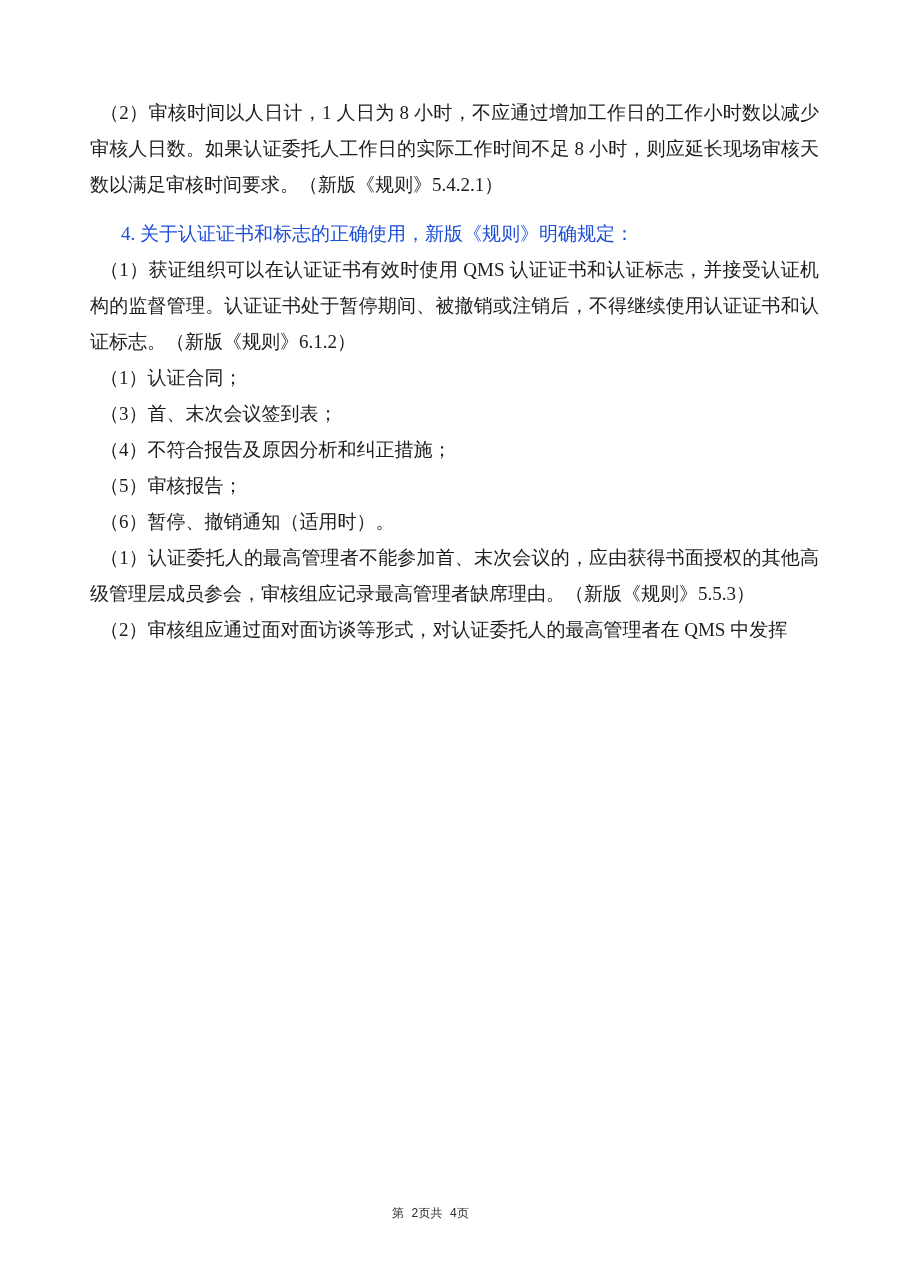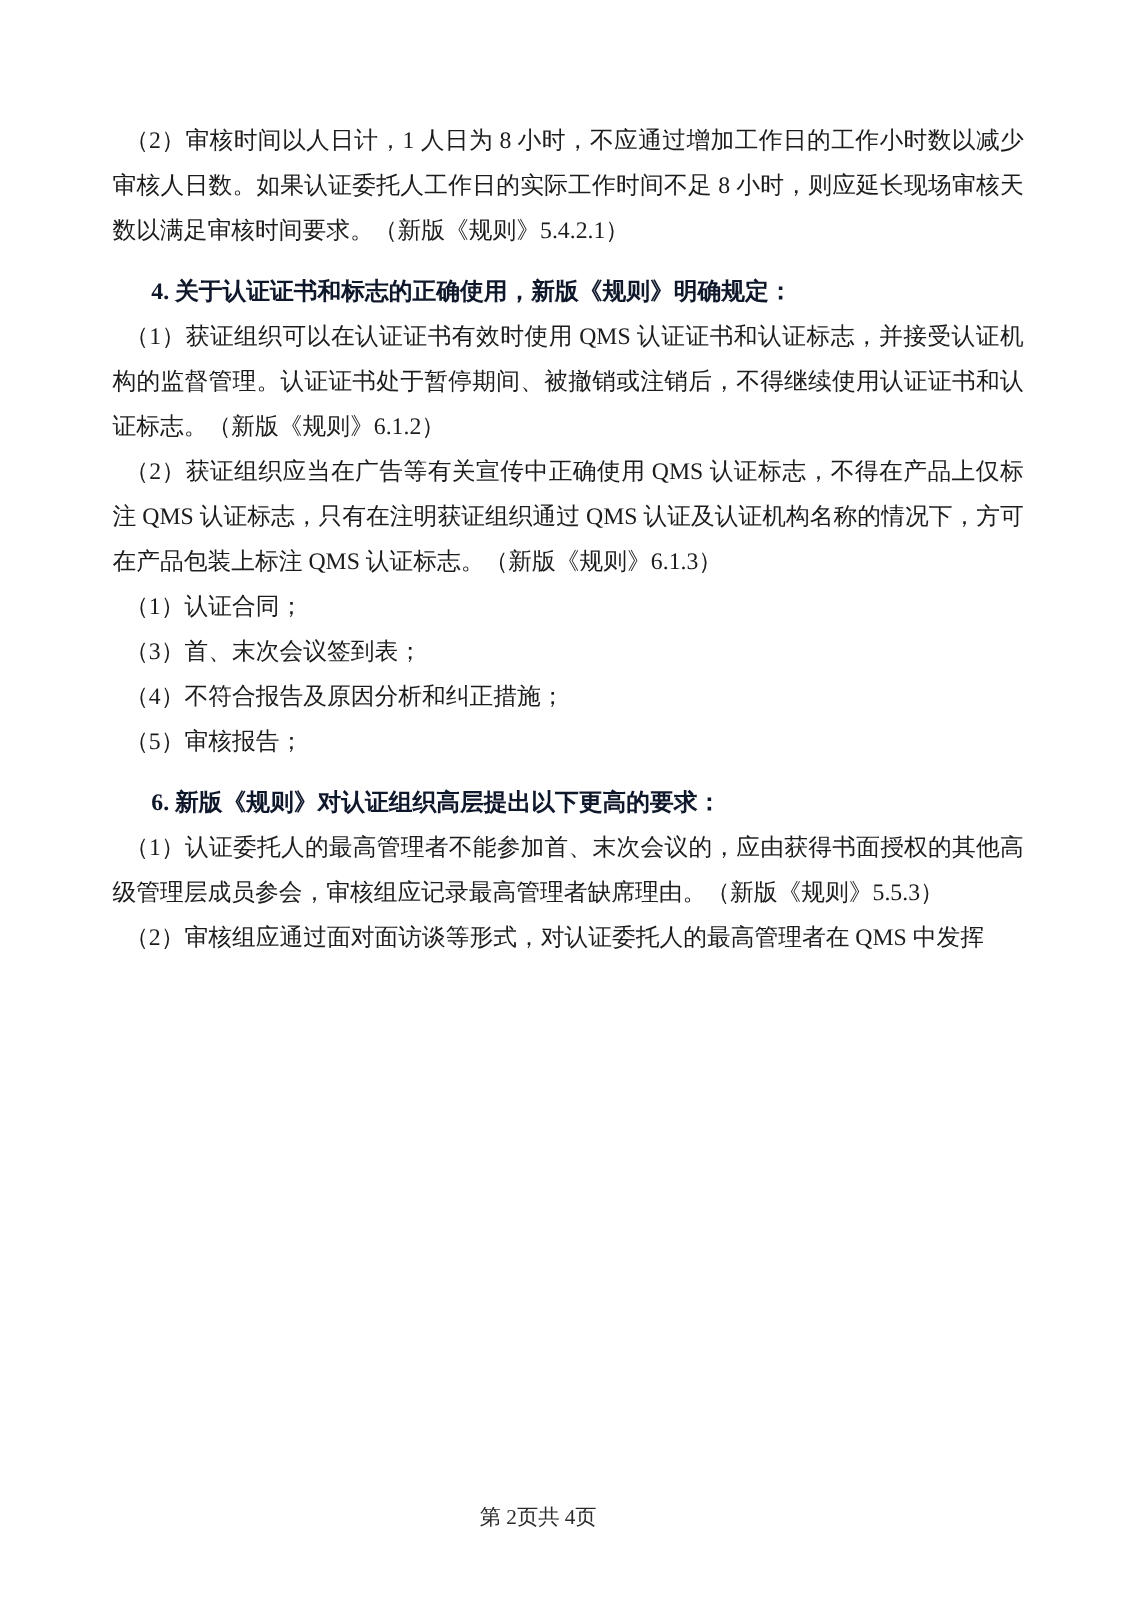--- a/index.html
+++ b/index.html
@@ -26,48 +26,48 @@
     line-height: 36px;
     text-align: justify;
   }
   .block { margin: 0; padding: 0; }
   .block.paragraph { text-indent: 10px; }
   .block.item      { text-indent: 10px; }
   .block.intro     { text-indent: 22px; }
   .block.heading {
     text-indent: 31px;
     margin-top: 13px;
-    font-weight: bold;
-    color: #0f172a;
+    font-weight: normal;
+    color: #1d4ed8;
     text-align: left;
   }
   .page-footer {
     position: absolute;
     left: 0;
     top: 1202px;
     width: 861px;
     text-align: center;
-    font-size: 17px;
+    font-size: 12px;
     line-height: 24px;
     color: #2a2a2a;
+    font-family: Liberation Mono, monospace;
   }
 </style>
 </head>
 <body>
 
 <div class="page">
   <main class="doc-body">
       <div class="block paragraph">（2）审核时间以人日计，1 人日为 8 小时，不应通过增加工作日的工作小时数以减少审核人日数。如果认证委托人工作日的实际工作时间不足 8 小时，则应延长现场审核天数以满足审核时间要求。（新版《规则》5.4.2.1）</div>
       <div class="block heading">4. 关于认证证书和标志的正确使用，新版《规则》明确规定：</div>
       <div class="block paragraph">（1）获证组织可以在认证证书有效时使用 QMS 认证证书和认证标志，并接受认证机构的监督管理。认证证书处于暂停期间、被撤销或注销后，不得继续使用认证证书和认证标志。（新版《规则》6.1.2）</div>
-      <div class="block paragraph">（2）获证组织应当在广告等有关宣传中正确使用 QMS 认证标志，不得在产品上仅标注 QMS 认证标志，只有在注明获证组织通过 QMS 认证及认证机构名称的情况下，方可在产品包装上标注 QMS 认证标志。（新版《规则》6.1.3）</div>
       <div class="block item">（1）认证合同；</div>
       <div class="block item">（3）首、末次会议签到表；</div>
       <div class="block item">（4）不符合报告及原因分析和纠正措施；</div>
       <div class="block item">（5）审核报告；</div>
-      <div class="block heading">6. 新版《规则》对认证组织高层提出以下更高的要求：</div>
+      <div class="block item">（6）暂停、撤销通知（适用时）。</div>
       <div class="block paragraph">（1）认证委托人的最高管理者不能参加首、末次会议的，应由获得书面授权的其他高级管理层成员参会，审核组应记录最高管理者缺席理由。（新版《规则》5.5.3）</div>
       <div class="block paragraph">（2）审核组应通过面对面访谈等形式，对认证委托人的最高管理者在 QMS 中发挥</div>
     </main>
   <footer class="page-footer">
     <span>第 2页共 4页</span>
   </footer>
 </div>
 
 </body></html>

